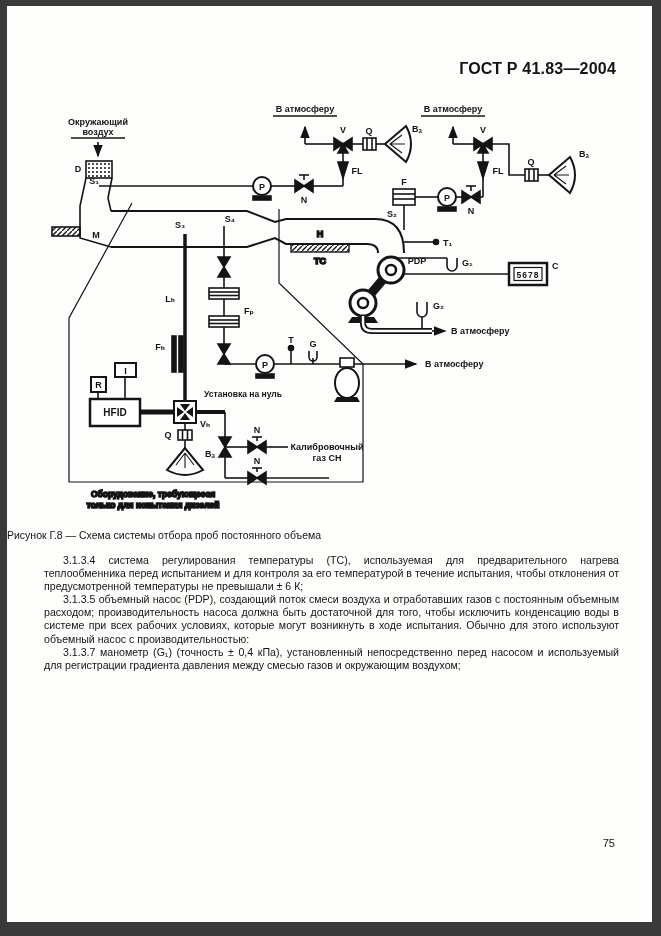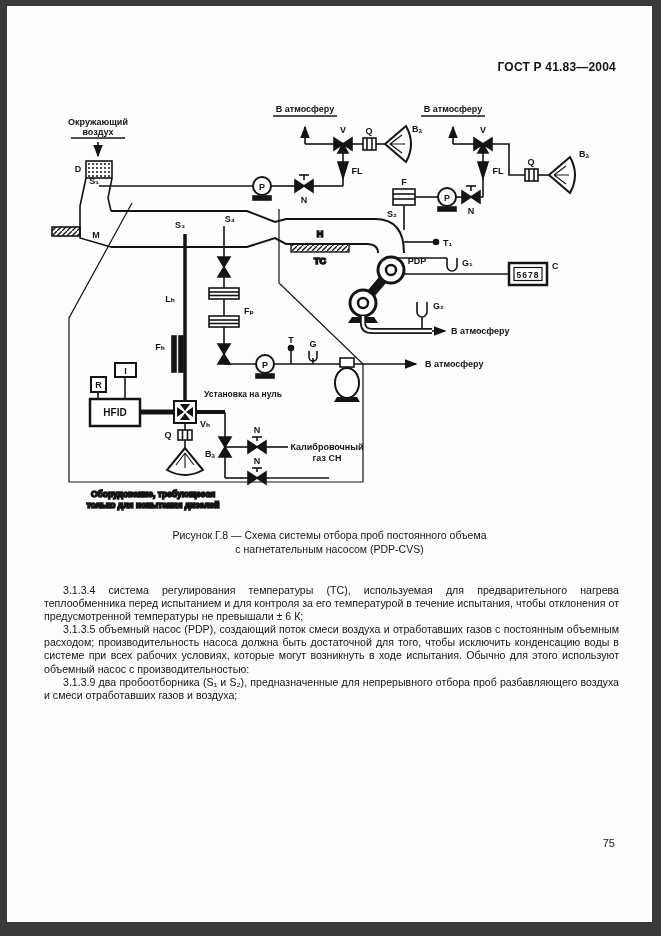--- a/index.html
+++ b/index.html
@@ -1,27 +1,27 @@
 <!DOCTYPE html>
 <html><head>
 <meta charset="utf-8">
 <style>
   html,body{margin:0;padding:0;}
   body{width:661px;height:936px;background:#3a3a3a;position:relative;overflow:hidden;
        font-family:"Liberation Sans","DejaVu Sans",sans-serif;}
   .page{position:absolute;top:6px;left:7px;right:9px;bottom:14px;background:#fdfdfc;color:#141414;}
-  .header{position:absolute;top:54px;right:36px;font-size:12px;font-weight:bold;letter-spacing:.2px;}
+  .header{position:absolute;top:54px;right:36px;font-size:16px;font-weight:bold;letter-spacing:.2px;}
   .diagram{position:absolute;top:0;left:0;}
   svg text{font-family:"Liberation Sans","DejaVu Sans",sans-serif;}
   .lbl{font-size:9px;font-weight:bold;fill:#141414;text-anchor:middle;}
   .lbl-s{font-size:9px;font-weight:bold;fill:#141414;text-anchor:start;}
   .lbl-sm{font-size:8.5px;font-weight:bold;fill:#141414;text-anchor:middle;}
   .digits{font-size:8.5px;font-weight:bold;fill:#141414;text-anchor:middle;letter-spacing:1px;}
-  .caption{position:absolute;top:522px;left:0;width:100%;text-align:center;font-size:10.5px;line-height:14px;}
-  .textblock{position:absolute;top:578px;left:37px;right:33px;font-size:10.6px;line-height:13.1px;text-align:justify;}
+  .caption{position:absolute;top:522px;left:0;width:100%;text-align:left;font-size:10.5px;line-height:14px;}
+  .textblock{position:absolute;top:548px;left:37px;right:33px;font-size:10.6px;line-height:13.1px;text-align:justify;}
   .textblock p{margin:0;text-indent:19px;}
   .pagenum{position:absolute;top:831px;right:37px;font-size:11px;margin-left:48px;}
 </style>
 </head>
 <body>
 
 <div class="page">
 
   <div class="header">ГОСТ Р 41.83—2004</div>
 
@@ -295,23 +295,22 @@
       </g>
 
       <path stroke-width="1.2" d="M272,203 L272,277 L356,358 L356,476 L62,476 L62,312 L125,197"></path>
       <text class="lbl-sm" x="146" y="491">Оборудование, требующееся</text>
       <text class="lbl-sm" x="146" y="502">только для испытания дизелей</text>
     </g>
   </svg>
 
   <div class="caption">
     <div>Рисунок Г.8 — Схема системы отбора проб постоянного объема</div>
-    <div>с нагнетательным насосом (PDP-CVS)</div>
   </div>
 
   <div class="textblock">
     <p>3.1.3.4 система регулирования температуры (ТС), используемая для предварительного нагрева теплообменника перед испытанием и для контроля за его температурой в течение испытания, чтобы отклонения от предусмотренной температуры не превышали ± 6 К;</p>
     <p>3.1.3.5 объемный насос (PDP), создающий поток смеси воздуха и отработавших газов с постоянным объемным расходом; производительность насоса должна быть достаточной для того, чтобы исключить конденсацию воды в системе при всех рабочих условиях, которые могут возникнуть в ходе испытания. Обычно для этого используют объемный насос с производительностью:</p>
-    <p>3.1.3.9 два пробоотборника (S₁ и S₂), предназначенные для непрерывного отбора проб разбавляющего воздуха и смеси отработавших газов и воздуха;</p>
+    <p>3.1.3.7 манометр (G₁) (точность ± 0,4 кПа), установленный непосредственно перед насосом и используемый для регистрации градиента давления между смесью газов и окружающим воздухом;</p>
   </div>
 
   <div class="pagenum">75</div>
 </div>
 
 </body></html>

